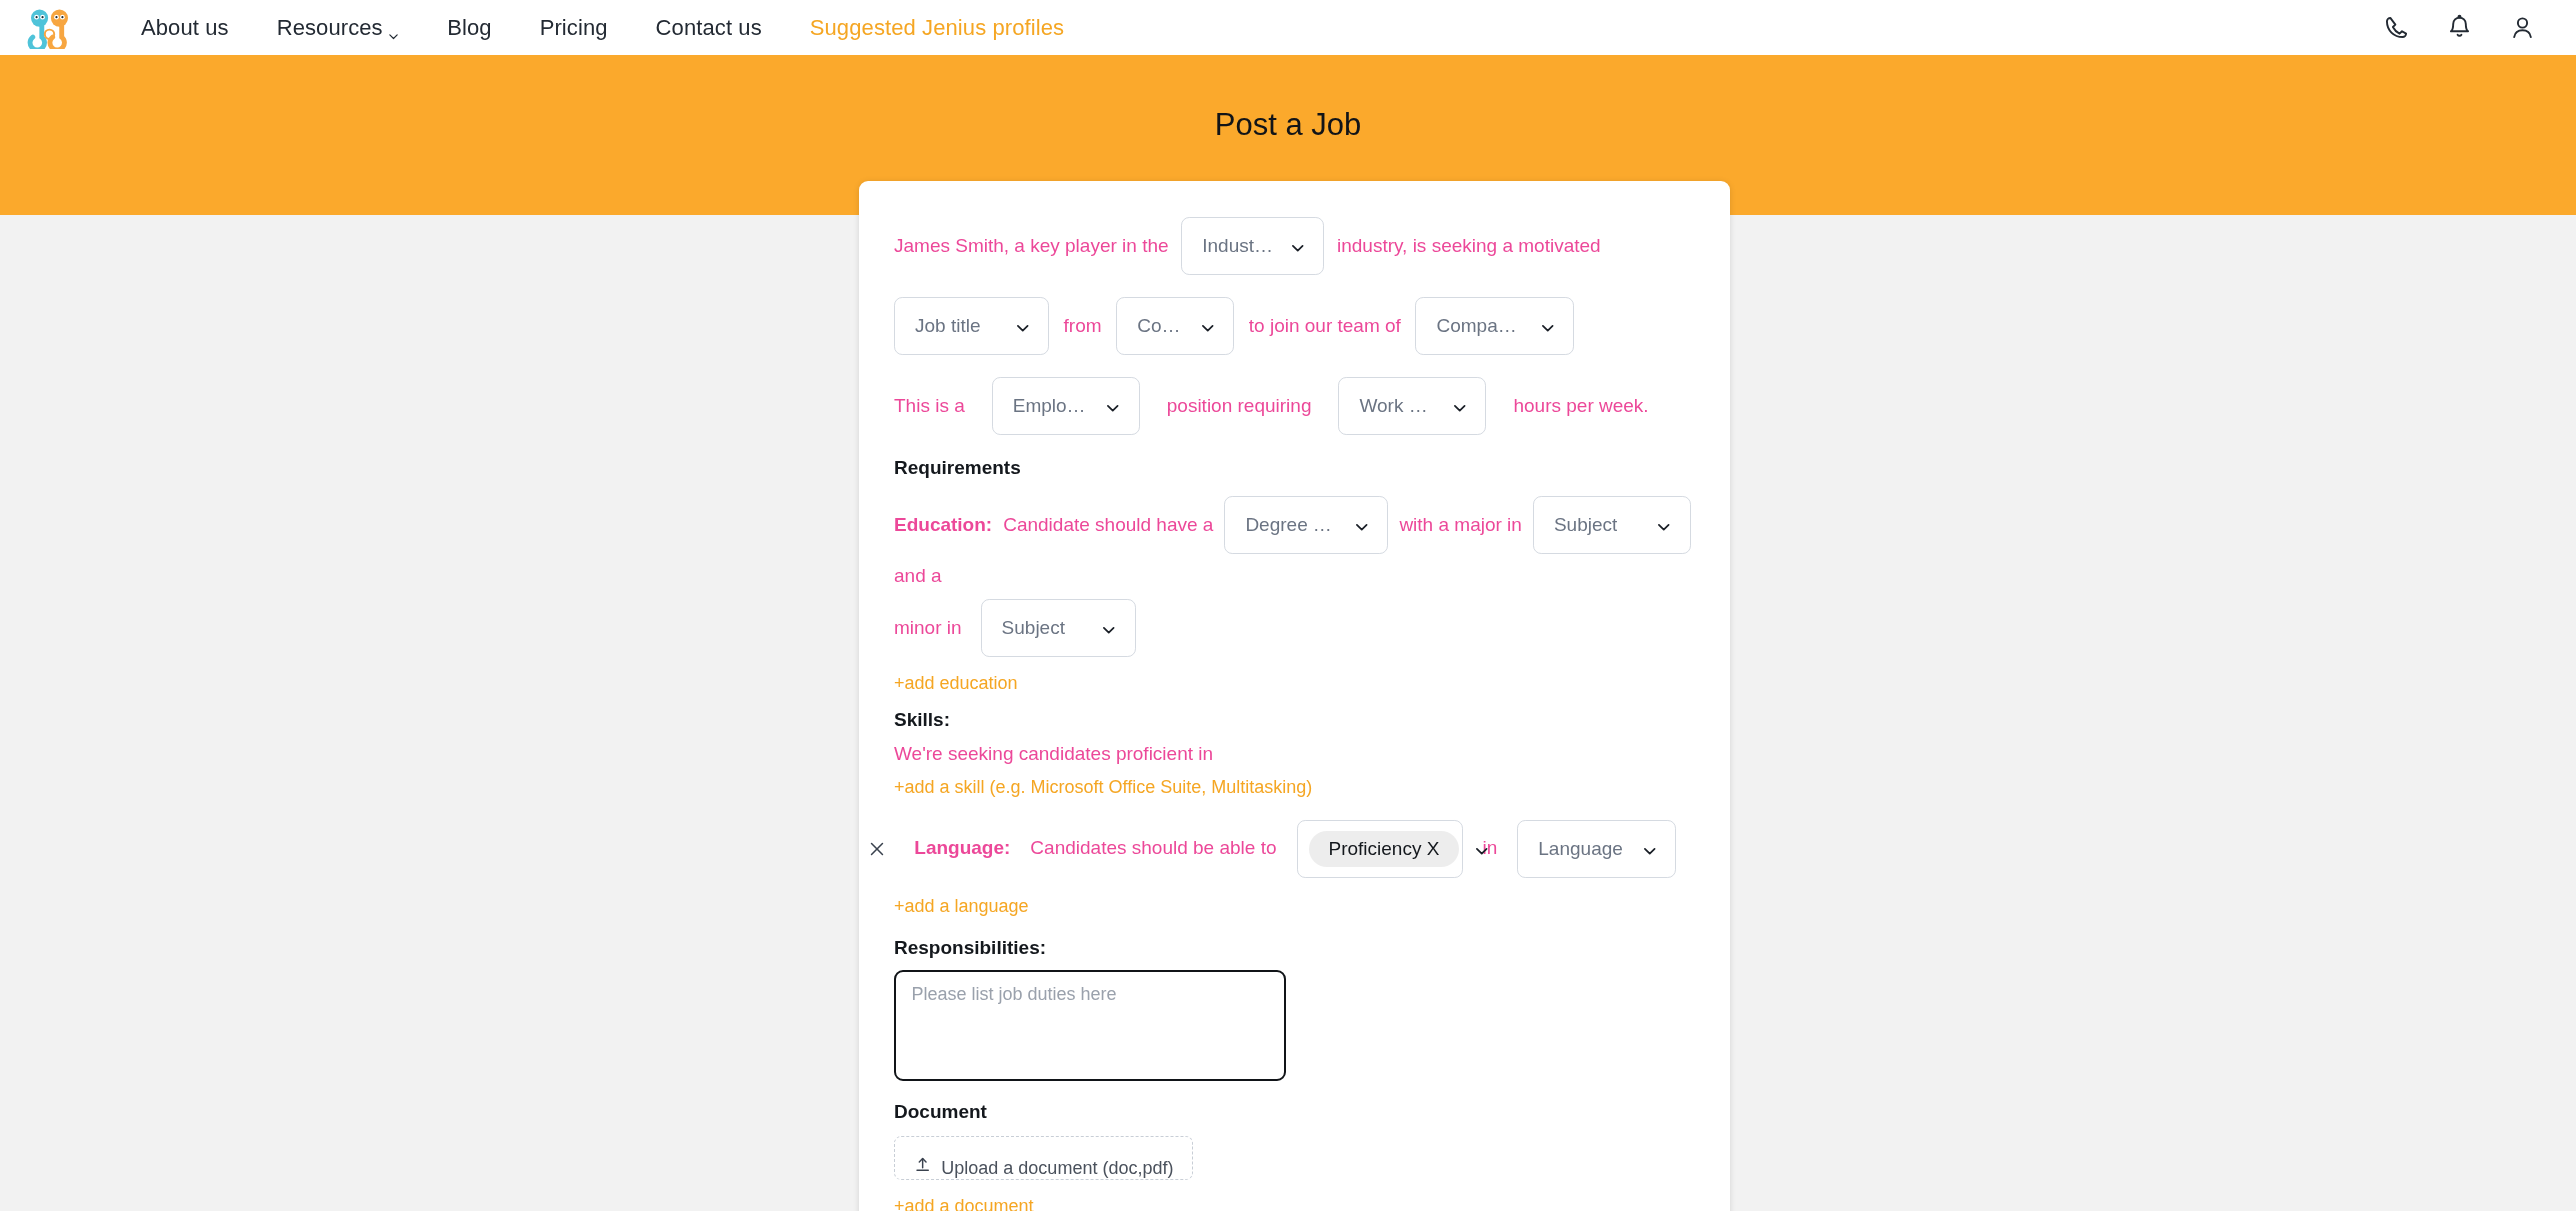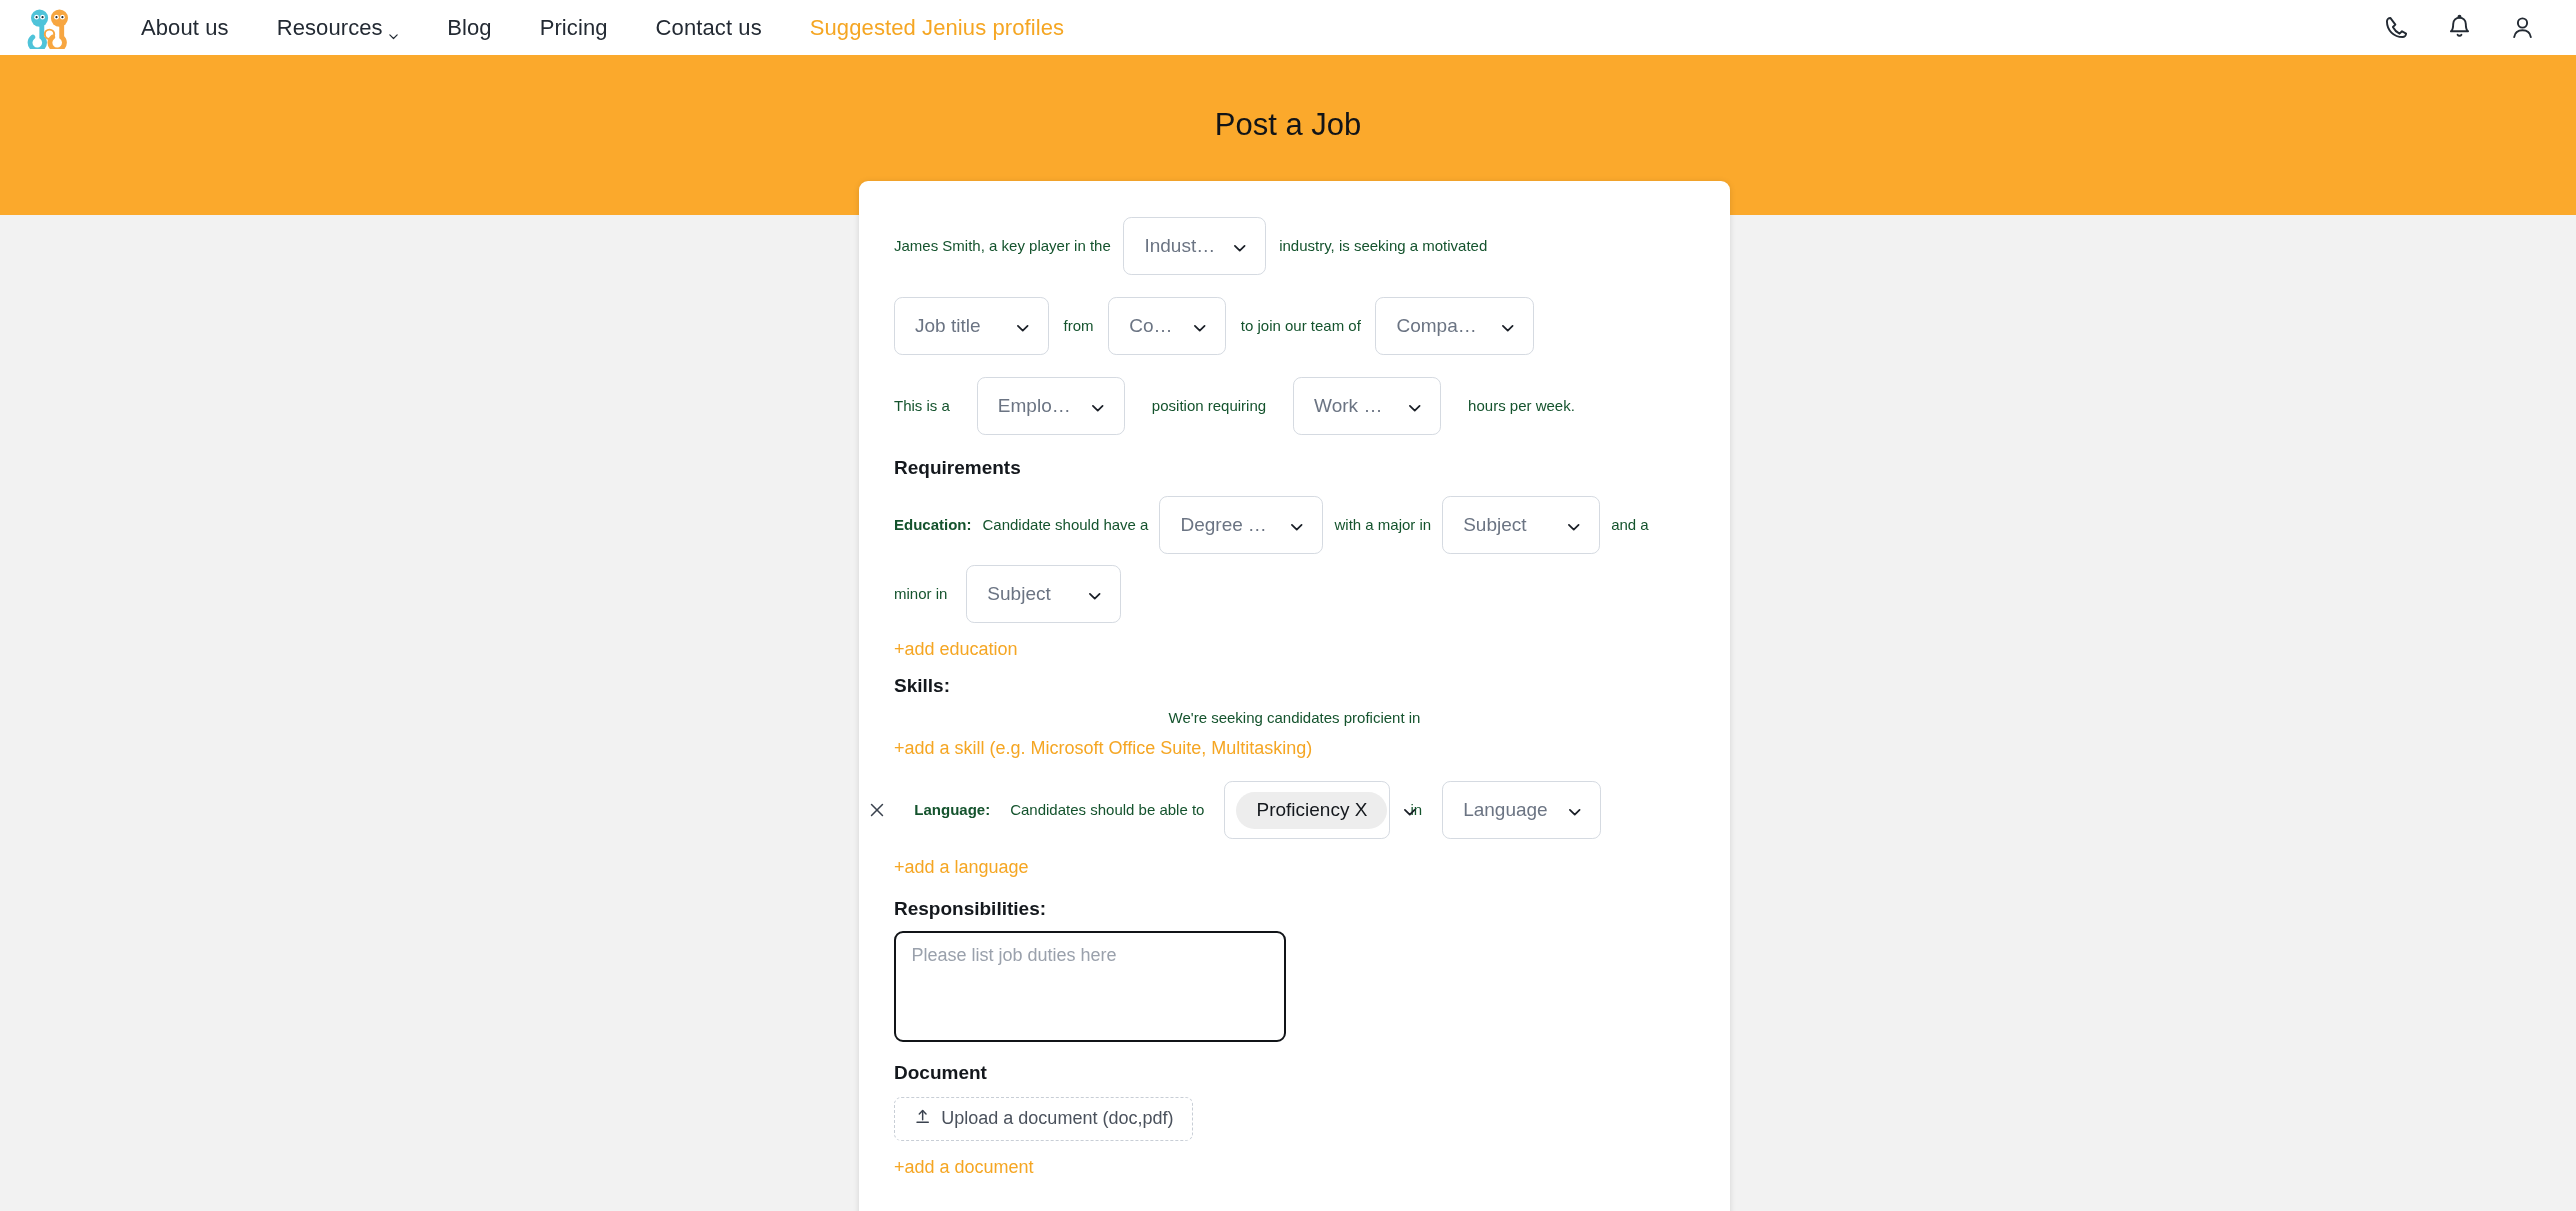--- a/index.html
+++ b/index.html
@@ -75,25 +75,24 @@
   }
 
   
   .row {
     display: flex;
     align-items: center;
     flex-wrap: wrap;
     gap: 0;
   }
   .txt {
-    font-size: 15px;
-    color: #14532d;
+    font-size: 19px;
+    color: #ec4899;
     white-space: nowrap;
     line-height: 1.2;
-    text-align: center;
   }
   .txt.b { font-weight: bold; }
   .h-label {
     font-size: 19px;
     font-weight: bold;
     color: #14181D;
   }
 
   
   .sel {
@@ -401,21 +400,21 @@
     <span class="alink">+add a language</span>
   </div>
 
   <div style="margin-top:20px;">
     <div class="h-label">Responsibilities:</div>
     <textarea class="ta" style="margin-top: 11px;" placeholder="Please list job duties here"></textarea>
   </div>
 
   <div style="margin-top:20px;">
     <div class="h-label">Document</div>
-    <div class="upload" style="margin-top:12.7px;">
+    <div class="upload" style="margin-top:12.7px;align-items:flex-end;">
       <span>
         <svg viewBox="0 0 20 20" fill="none" stroke="#3A424E" stroke-width="1.7" stroke-linecap="round" stroke-linejoin="round">
           <path d="M10 13.5 V3.2"></path>
               <path d="M6.1 6.9 L10 3 L13.9 6.9"></path>
               <path d="M3.5 16.6 H16.5"></path>
         </svg>
       </span>
       <span>Upload a document (doc,pdf)</span>
     </div>
     <div style="margin-top:16.4px;">

